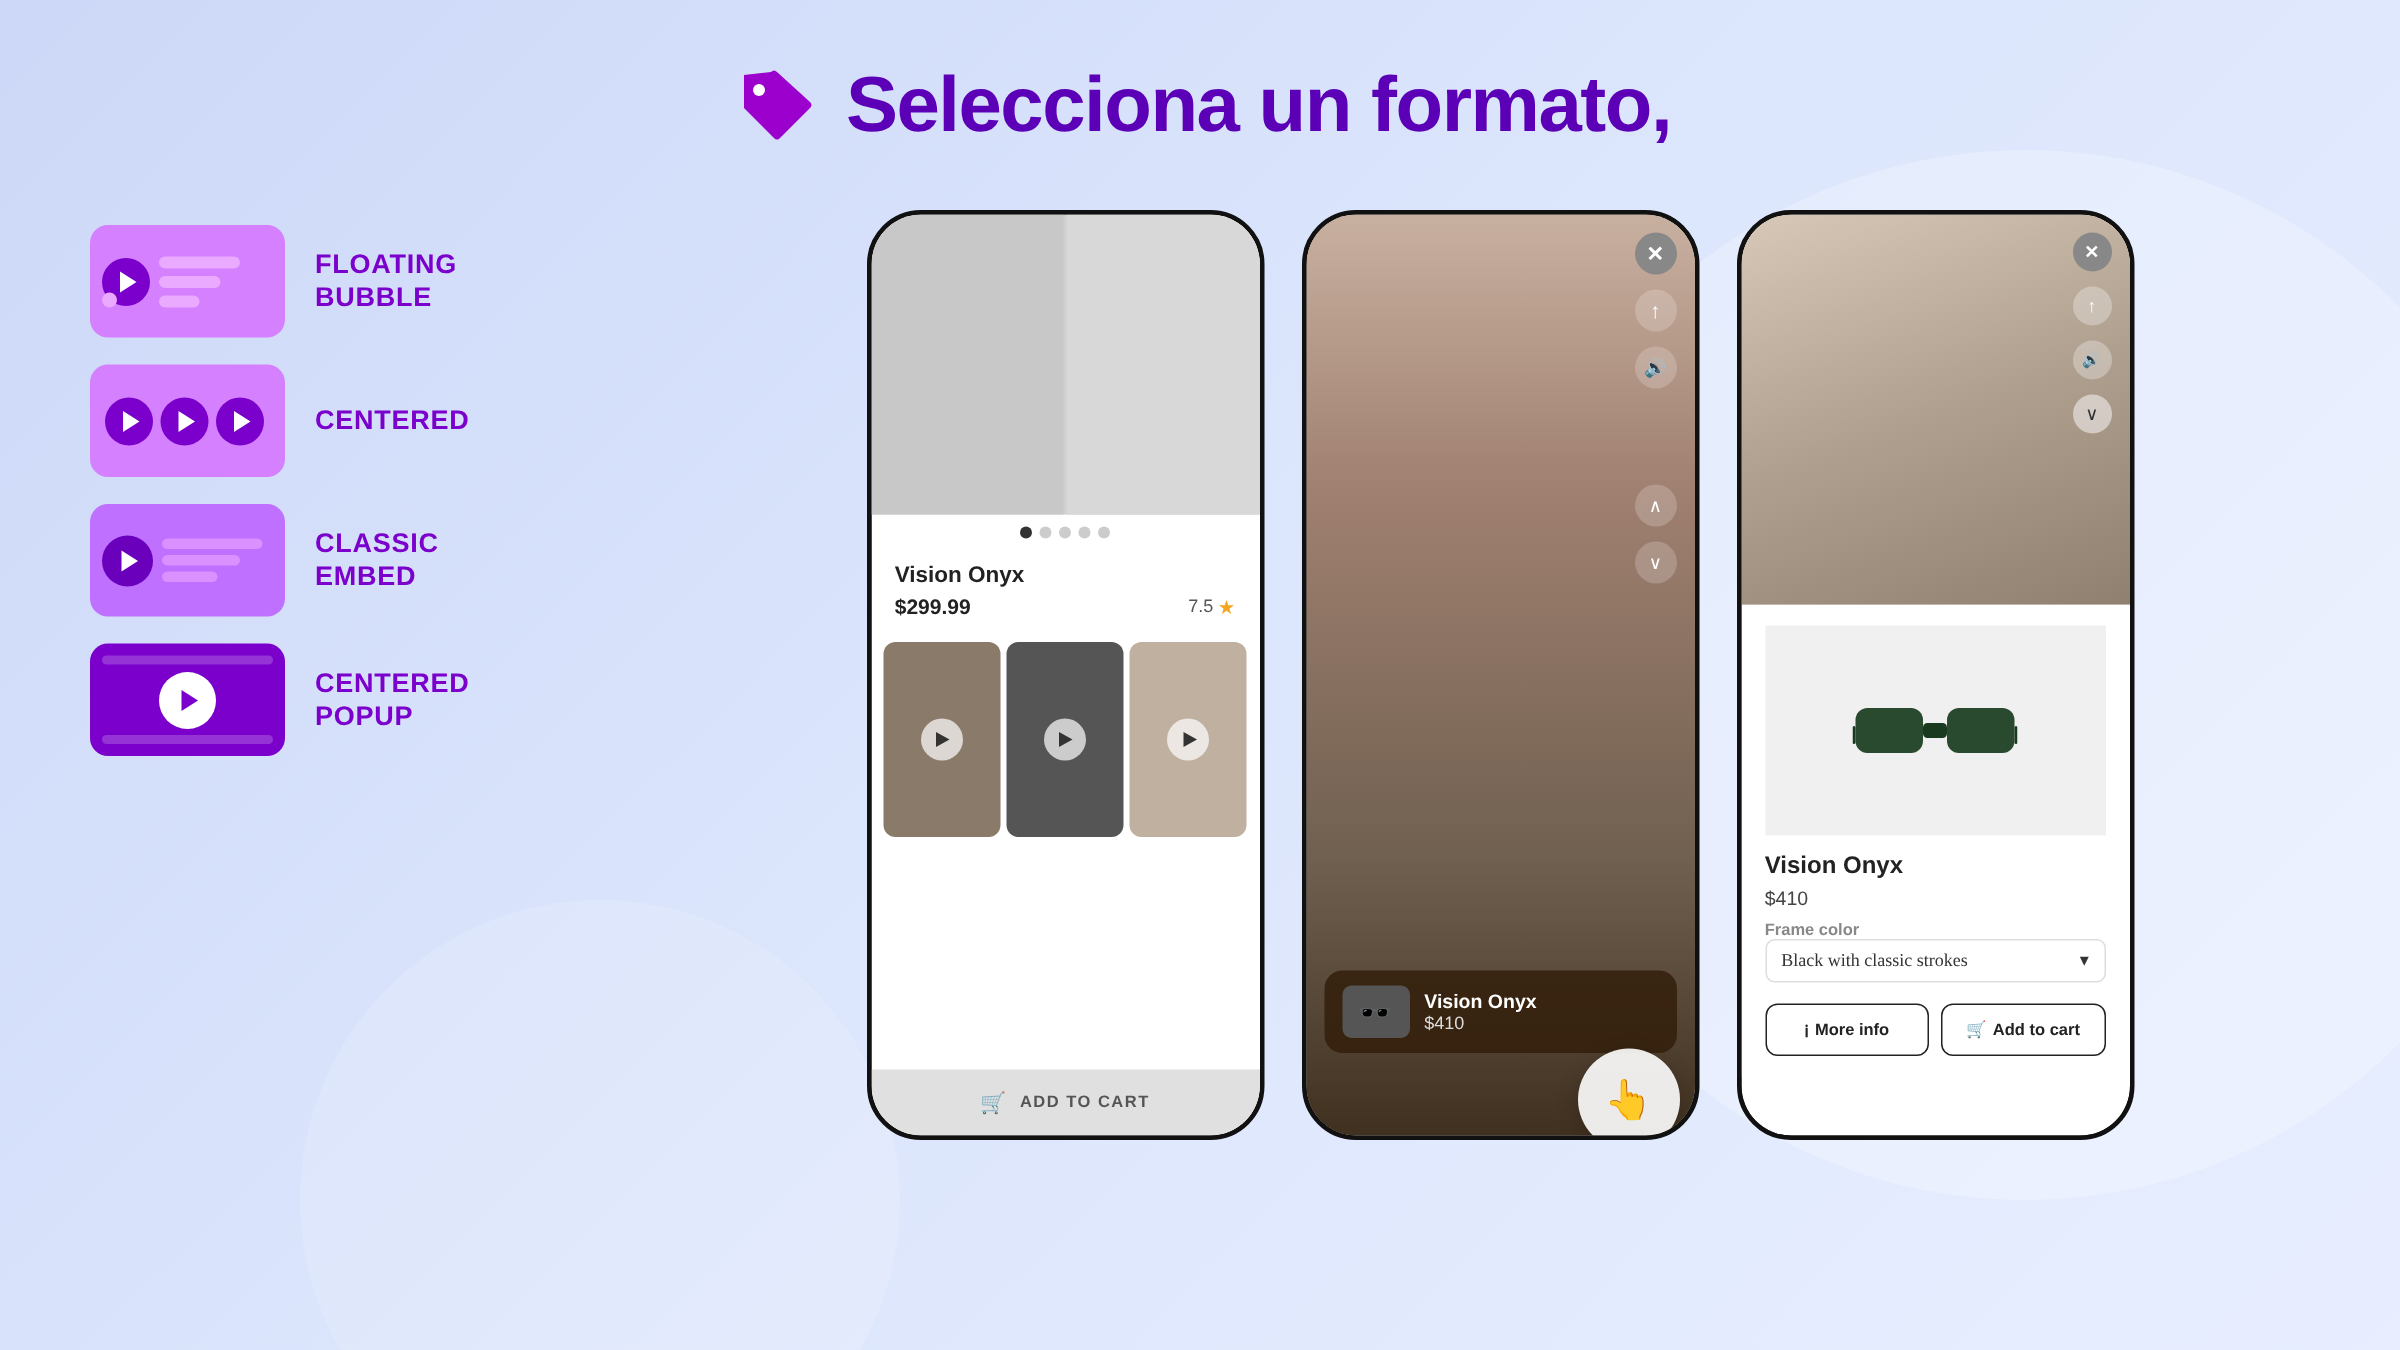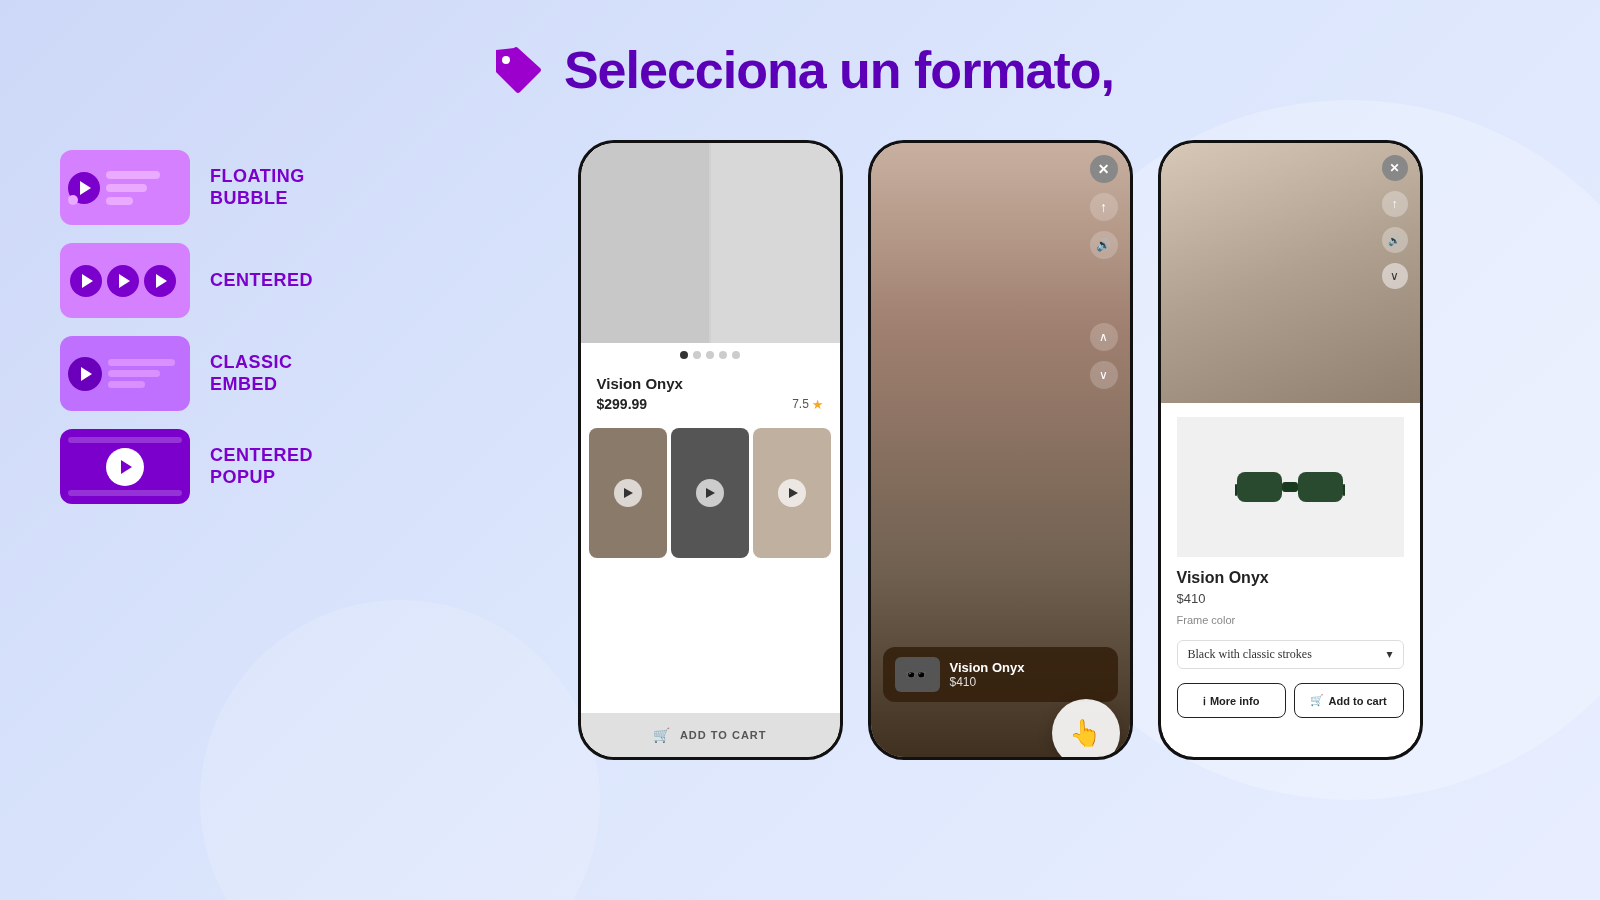--- a/index.html
+++ b/index.html
@@ -571,21 +571,22 @@
       margin-bottom: 4px;
     }
     .p3-price {
       font-size: 13px;
       color: #444;
       margin-bottom: 8px;
     }
     .p3-frame-label {
       font-size: 11px;
       color: #888;
-      margin-bottom: 14px;
+      margin-bottom: 0;
+      font-weight: bold;
     }
     .p3-select {
       width: 100%;
       border: 1px solid #ddd;
       border-radius: 6px;
       padding: 6px 10px;
       font-size: 12px;
       color: #333;
       background: white;
       display: flex;

